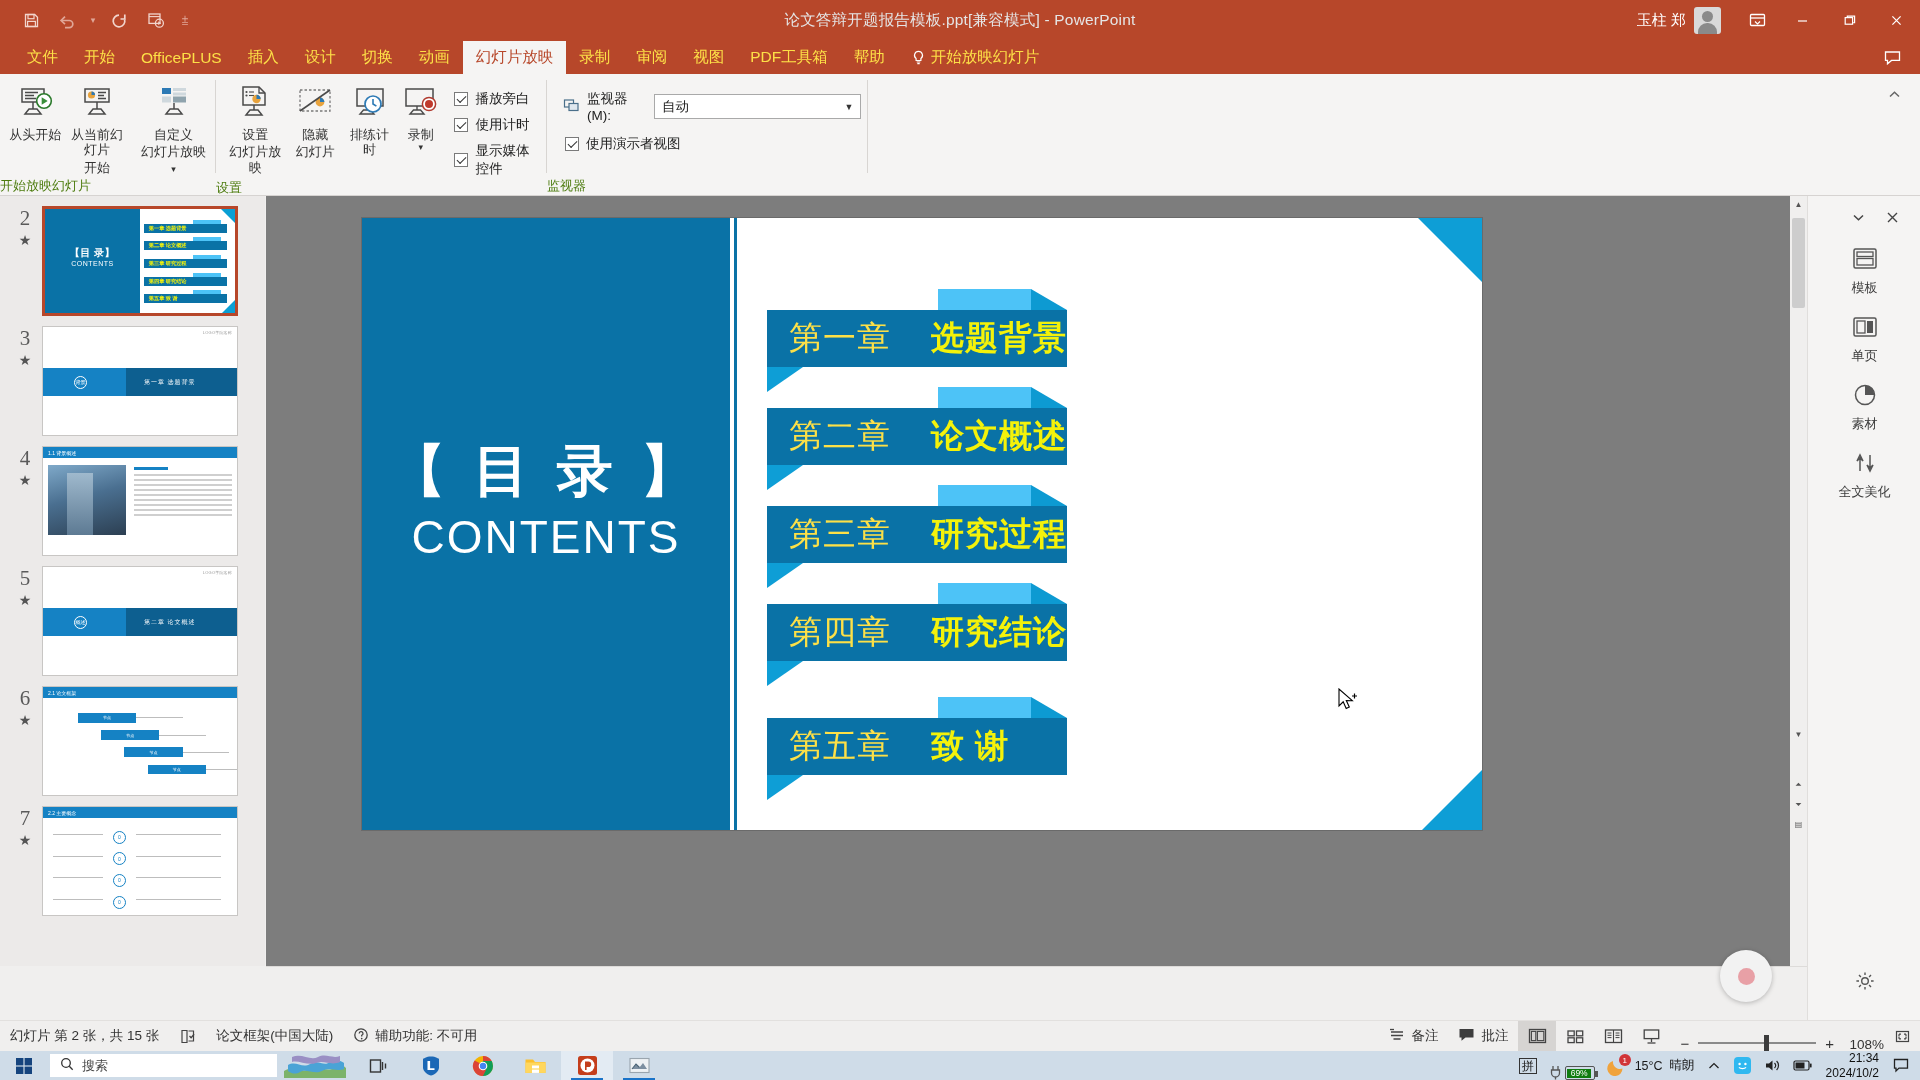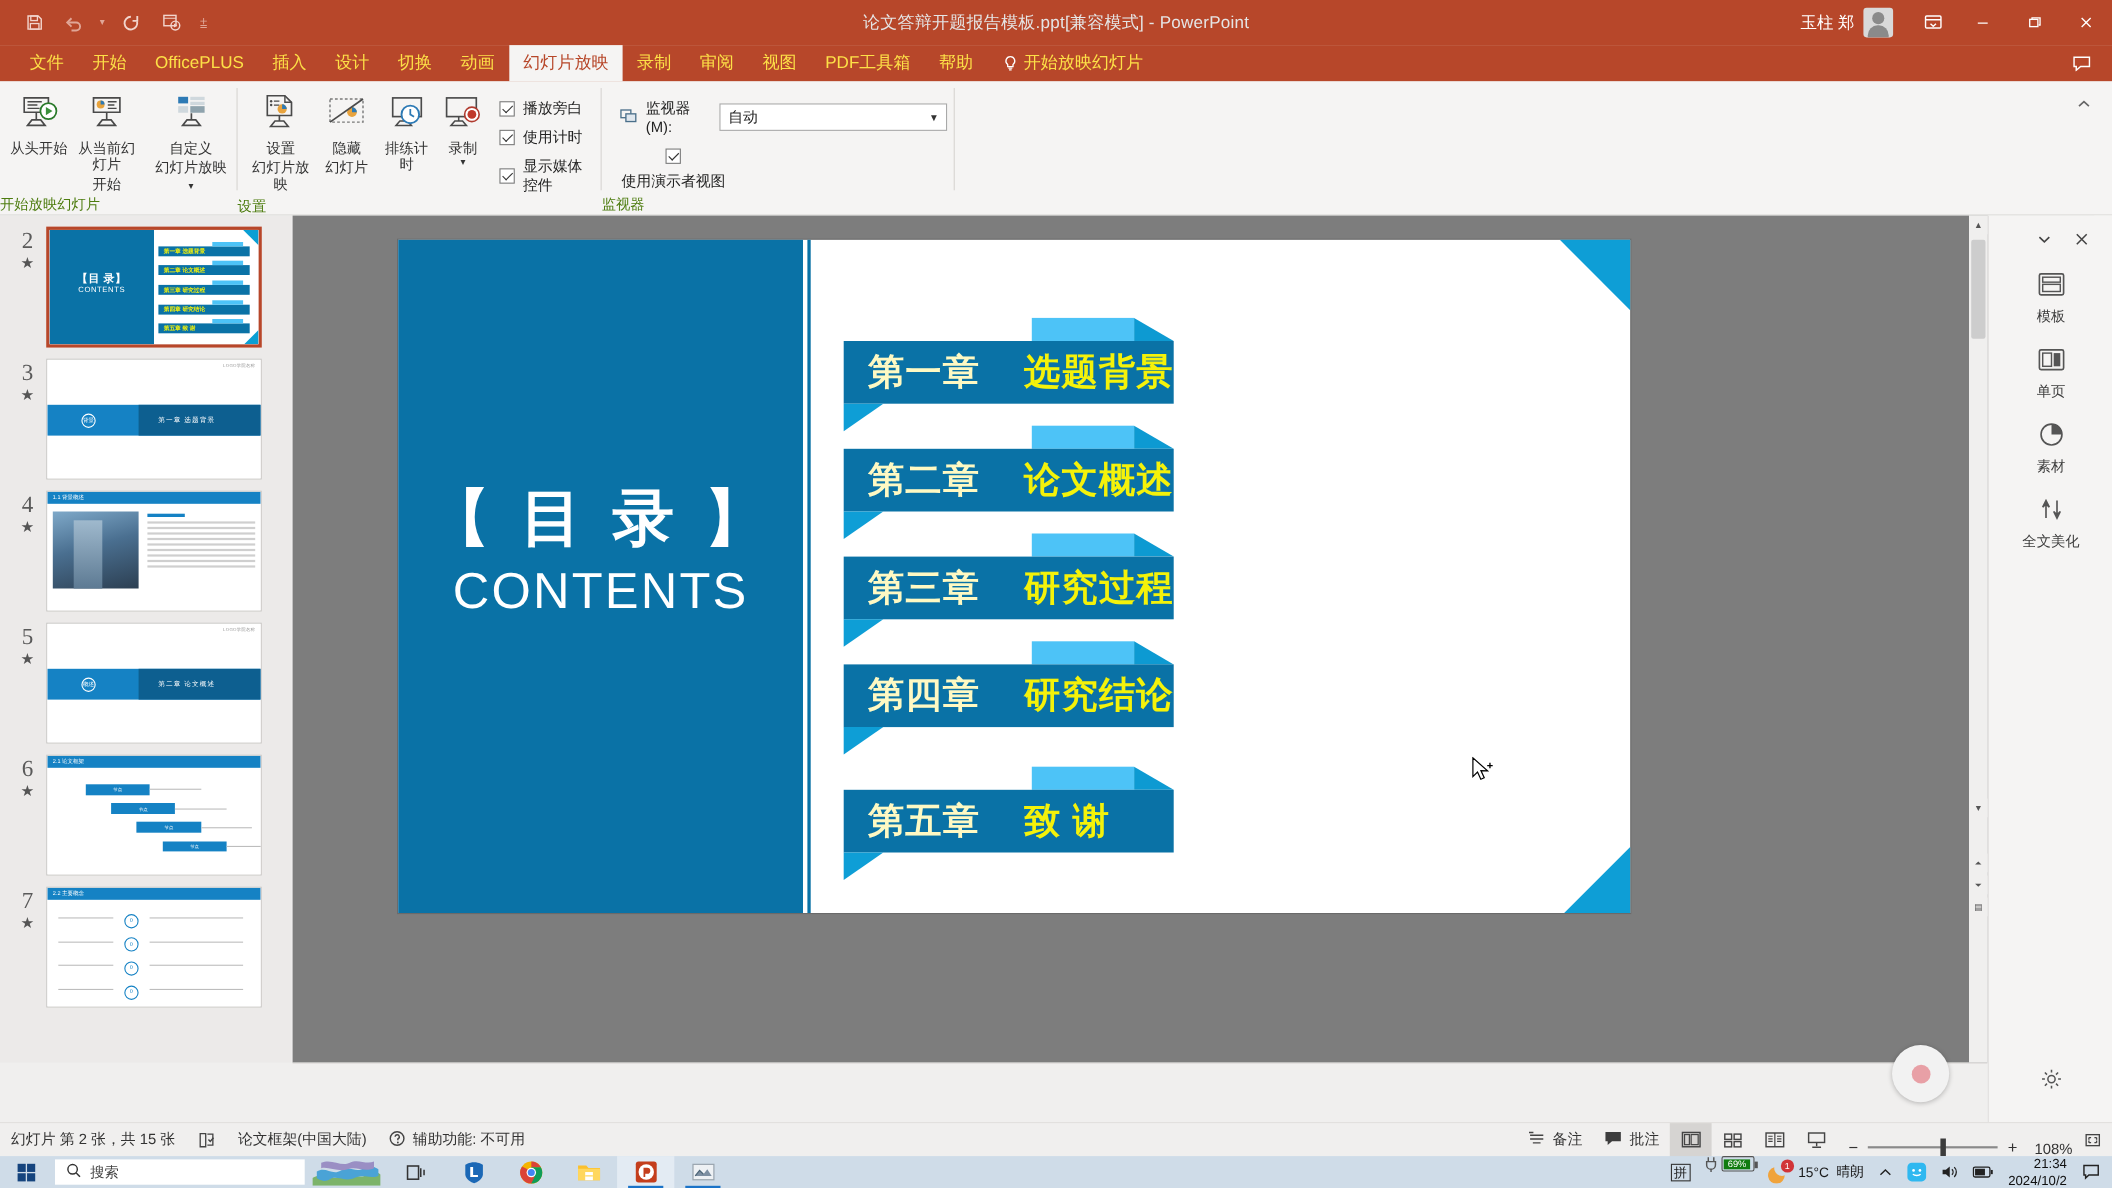--- a/index.html
+++ b/index.html
@@ -196,21 +196,21 @@
   }
   .chapter .tab-top { position: absolute; right: 36px; top: -21px; width: 93px; height: 21px; background: #4dc3f7; }
   .chapter .tab-fold {
     position: absolute; right: 0; top: -21px; width: 0; height: 0;
     border-top: 21px solid transparent; border-left: 36px solid #0d9ad2;
   }
   .chapter .fold {
     position: absolute; left: 0; bottom: -25px; width: 0; height: 0;
     border-left: 36px solid #0e9ed6; border-bottom: 25px solid transparent;
   }
-  .chapter .num { color: #fef9c3; font-size: 33px; font-weight: bold; letter-spacing: 1px; white-space: nowrap; }
+  .chapter .num { color: #fde047; font-size: 33px; font-weight: normal; letter-spacing: 1px; white-space: nowrap; }
   .chapter .nm { color: #f4f20a; font-size: 33px; font-weight: bold; letter-spacing: 1px; white-space: nowrap; margin-left: 40px; }
 
   .cursor-ico { position: absolute; left: 975px; top: 470px; z-index: 40; }
 
   
   .slide-scroll { position: absolute; right: 0; top: 0; width: 17px; height: 770px; background: #f0efee; }
   .sv-thumb { position: absolute; left: 2px; width: 13px; background: #cdcdcd; border-radius: 2px; }
 
   
   .notes {
@@ -262,21 +262,21 @@
   .tb-search {
     width: 227px; height: 23px; background: #fff; display: flex; align-items: center; gap: 8px;
     padding-left: 10px; font-size: 13px; color: #444; margin-left: 2px;
   }
   .tb-icon { width: 52px; height: 29px; display: flex; align-items: center; justify-content: center; position: relative; }
   .tb-icon.active::after { content:""; position:absolute; bottom:0; left:10px; right:10px; height:2.5px; background:#1a73c8; }
   .tb-icon.hl { background: #e3ebf3; }
   .tb-right { margin-left: auto; display: flex; align-items: center; height: 29px; padding-right: 6px; gap: 2px; }
   .tb-r-item { display: flex; align-items: center; justify-content: center; padding: 0 5px; height: 29px; font-size: 12.5px; color: #1a1a1a; }
   .battery-pill {
-    display: flex; align-items: flex-start; gap: 3px;
+    display: flex; align-items: flex-end; gap: 3px;
   }
   .batt-body { width: 30px; height: 14px; border: 1.4px solid #555; border-radius: 2px; position: relative; display:flex; align-items:center; }
   .batt-body::after { content:""; position:absolute; right:-4px; top:4px; width:2.5px; height:6px; background:#555; }
   .batt-fill { background:#107c10; height:9px; margin-left:1.5px; color:#fff; font-size:8.5px; display:flex; align-items:center; justify-content:center; }
   .clock { display: flex; flex-direction: column; align-items: flex-end; font-size: 12px; line-height: 1.22; color:#101010; padding: 0 7px; }
   .ime-box { border: 1.3px solid #333; padding: 0 2px; font-size: 12px; line-height: 14px; }
 </style>
 </head>
 <body>
 
@@ -543,21 +543,21 @@
                 <rect x="1.5" y="3" width="9" height="7" fill="none" stroke="#4a6f8a" stroke-width="1.2"></rect>
                 <rect x="6" y="6.5" width="9" height="7" fill="#dfe7ee" stroke="#4a6f8a" stroke-width="1.2"></rect>
               </svg>
           </span>
           <span>监视器(M):</span>
           <div class="combo">
             <span>自动</span>
             <span class="arrow">▼</span>
           </div>
         </div>
-        <div class="chkrow" style="padding:12px 0 0 12px;flex-direction:column;">
+        <div class="chkrow" style="padding:12px 0 0 12px;">
           <span class="chkbox checked"></span>
           <span>使用演示者视图</span>
         </div>
       </div>
       <div class="rgroup-label">监视器</div>
     </div>
 
     <div class="rgroup-sep"></div>
 
     <div style="margin-left:auto;display:flex;align-items:flex-start;padding:6px 12px 0 0;">

